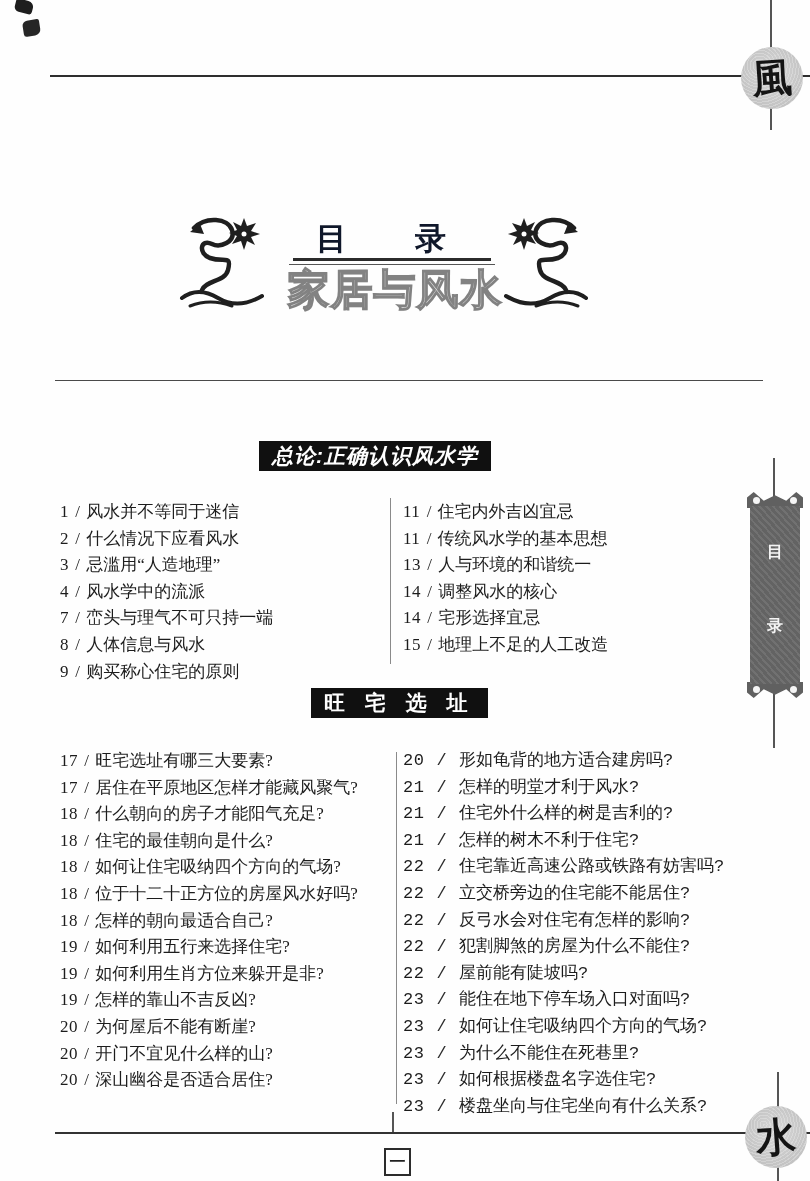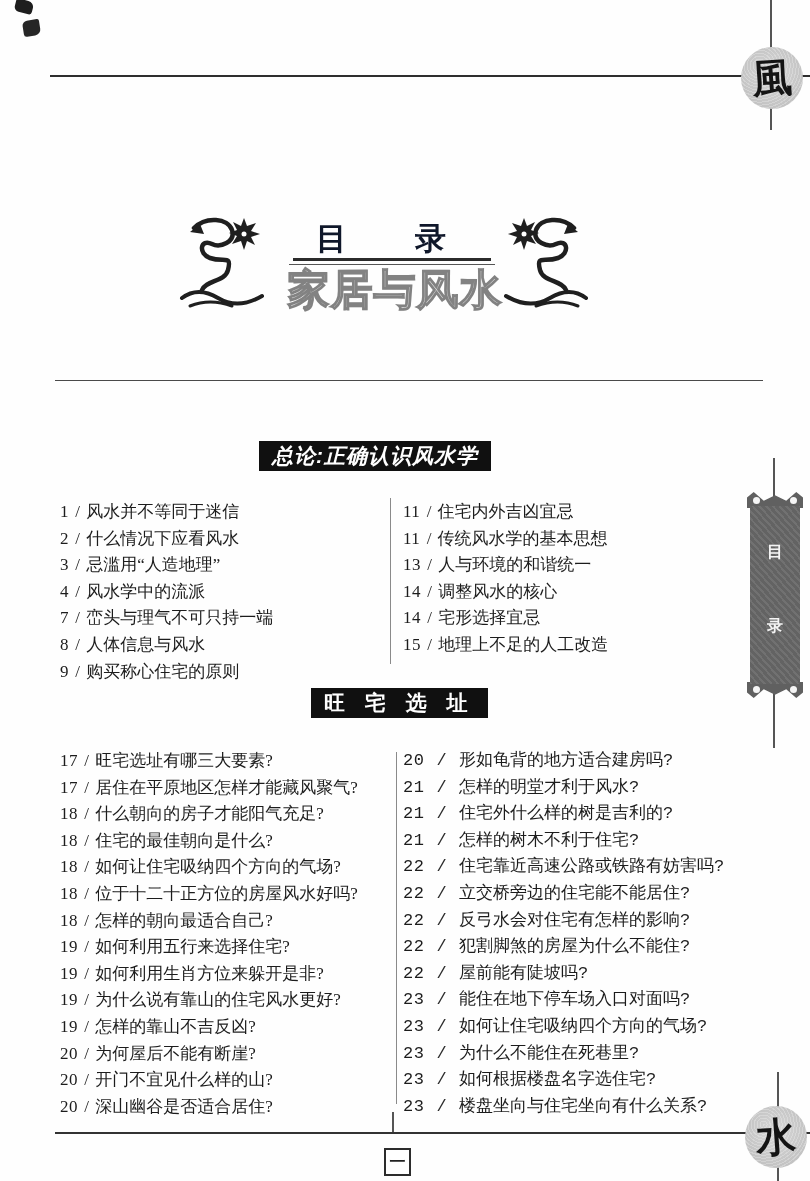--- a/index.html
+++ b/index.html
@@ -172,21 +172,20 @@
 <div class="abs col s2c1">
     <div class="row"><span class="num">17</span><span class="sep"> / </span><span class="txt">旺宅选址有哪三大要素?</span></div>
     <div class="row"><span class="num">17</span><span class="sep"> / </span><span class="txt">居住在平原地区怎样才能藏风聚气?</span></div>
     <div class="row"><span class="num">18</span><span class="sep"> / </span><span class="txt">什么朝向的房子才能阳气充足?</span></div>
     <div class="row"><span class="num">18</span><span class="sep"> / </span><span class="txt">住宅的最佳朝向是什么?</span></div>
     <div class="row"><span class="num">18</span><span class="sep"> / </span><span class="txt">如何让住宅吸纳四个方向的气场?</span></div>
     <div class="row"><span class="num">18</span><span class="sep"> / </span><span class="txt">位于十二十正方位的房屋风水好吗?</span></div>
     <div class="row"><span class="num">18</span><span class="sep"> / </span><span class="txt">怎样的朝向最适合自己?</span></div>
     <div class="row"><span class="num">19</span><span class="sep"> / </span><span class="txt">如何利用五行来选择住宅?</span></div>
     <div class="row"><span class="num">19</span><span class="sep"> / </span><span class="txt">如何利用生肖方位来躲开是非?</span></div>
-    <div class="row"><span class="num">19</span><span class="sep"> / </span><span class="txt">为什么说有靠山的住宅风水更好?</span></div>
     <div class="row"><span class="num">19</span><span class="sep"> / </span><span class="txt">怎样的靠山不吉反凶?</span></div>
     <div class="row"><span class="num">20</span><span class="sep"> / </span><span class="txt">为何屋后不能有断崖?</span></div>
     <div class="row"><span class="num">20</span><span class="sep"> / </span><span class="txt">开门不宜见什么样的山?</span></div>
     <div class="row"><span class="num">20</span><span class="sep"> / </span><span class="txt">深山幽谷是否适合居住?</span></div>
   </div>
 <div class="abs col s2c2">
     <div class="row"><span class="num">20</span><span class="sep"> / </span><span class="txt">形如龟背的地方适合建房吗?</span></div>
     <div class="row"><span class="num">21</span><span class="sep"> / </span><span class="txt">怎样的明堂才利于风水?</span></div>
     <div class="row"><span class="num">21</span><span class="sep"> / </span><span class="txt">住宅外什么样的树是吉利的?</span></div>
     <div class="row"><span class="num">21</span><span class="sep"> / </span><span class="txt">怎样的树木不利于住宅?</span></div>

